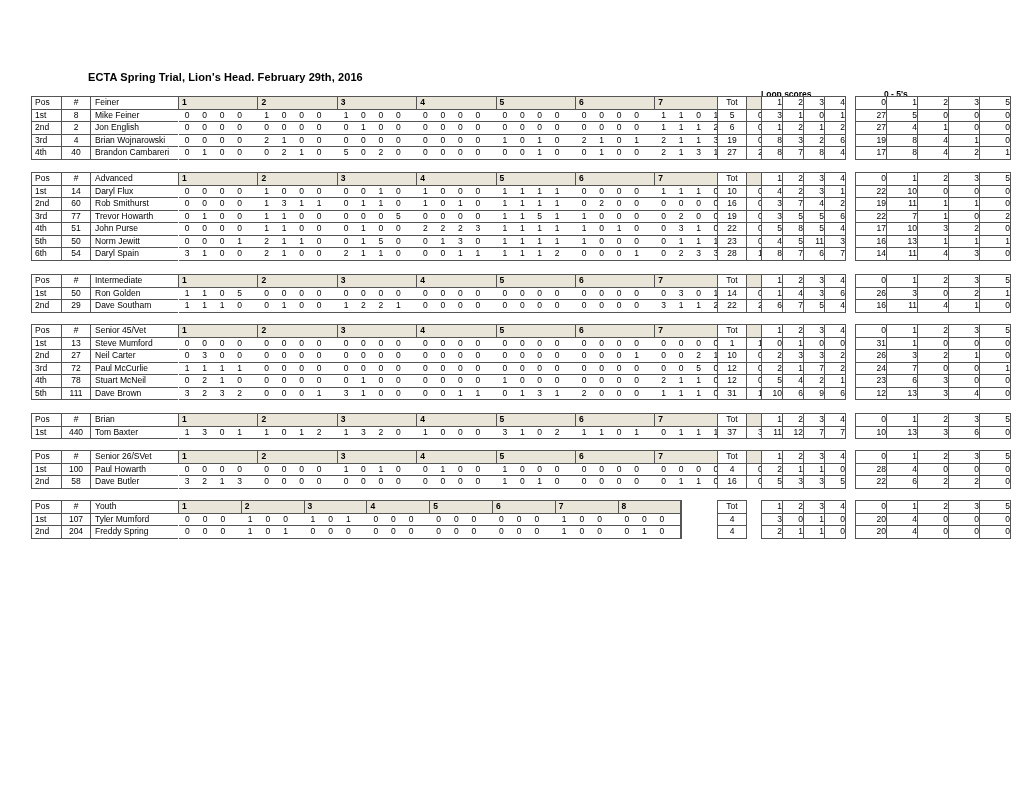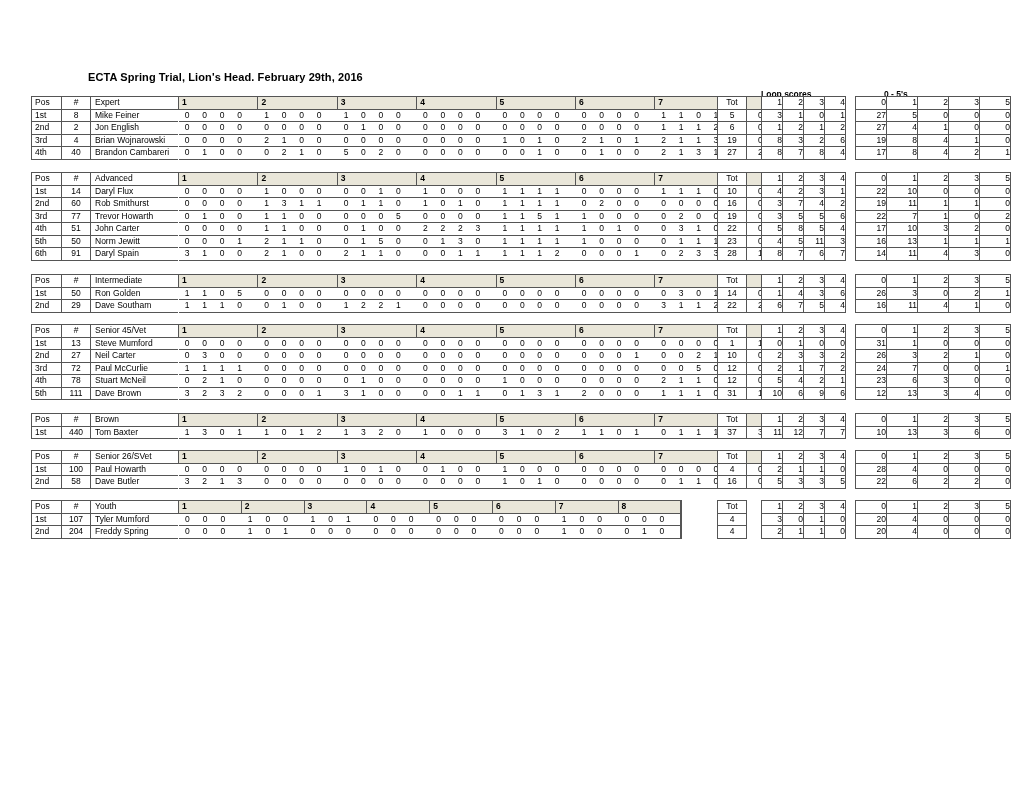--- a/index.html
+++ b/index.html
@@ -136,21 +136,21 @@
   <div class="cap cap-loop">Loop scores</div>
   <div class="cap cap-zf">0 - 5's</div>
 
   <div class="classes" id="classes-root">
       <div class="class-block" style="height: 67px;">
         <table class="grid tbl-names">
           <tbody>
             <tr class="hdr">
               <td class="c-pos">Pos</td>
               <td class="c-num">#</td>
-              <td class="c-name">Expert</td>
+              <td class="c-name">Feiner</td>
             </tr>
             <tr>
               <td class="c-pos">1st</td>
               <td class="c-num">8</td>
               <td class="c-name">Mike Feiner</td>
             </tr>
             <tr>
               <td class="c-pos">2nd</td>
               <td class="c-num">2</td>
               <td class="c-name">Jon English</td>
@@ -461,30 +461,30 @@
               <td class="c-name">Rob Smithurst</td>
             </tr>
             <tr>
               <td class="c-pos">3rd</td>
               <td class="c-num">77</td>
               <td class="c-name">Trevor Howarth</td>
             </tr>
             <tr>
               <td class="c-pos">4th</td>
               <td class="c-num">51</td>
-              <td class="c-name">John Carter</td>
+              <td class="c-name">John Purse</td>
             </tr>
             <tr>
               <td class="c-pos">5th</td>
               <td class="c-num">50</td>
               <td class="c-name">Norm Jewitt</td>
             </tr>
             <tr>
               <td class="c-pos">6th</td>
-              <td class="c-num">91</td>
+              <td class="c-num">54</td>
               <td class="c-name">Daryl Spain</td>
             </tr>
           </tbody>
         </table>
         <table class="grid tbl-sections">
           <tbody>
             <tr class="hdr">
               <td class="sec-hdr" colspan="5" style="width:75.4px">1</td>
               <td class="sec-hdr" colspan="5" style="width:75.4px">2</td>
               <td class="sec-hdr" colspan="5" style="width:75.4px">3</td>
@@ -1419,21 +1419,21 @@
             </tr>
           </tbody>
         </table>
       </div>
       <div class="class-block" style="height: 28px;">
         <table class="grid tbl-names">
           <tbody>
             <tr class="hdr">
               <td class="c-pos">Pos</td>
               <td class="c-num">#</td>
-              <td class="c-name">Brown</td>
+              <td class="c-name">Brian</td>
             </tr>
             <tr>
               <td class="c-pos">1st</td>
               <td class="c-num">440</td>
               <td class="c-name">Tom Baxter</td>
             </tr>
           </tbody>
         </table>
         <table class="grid tbl-sections">
           <tbody>

